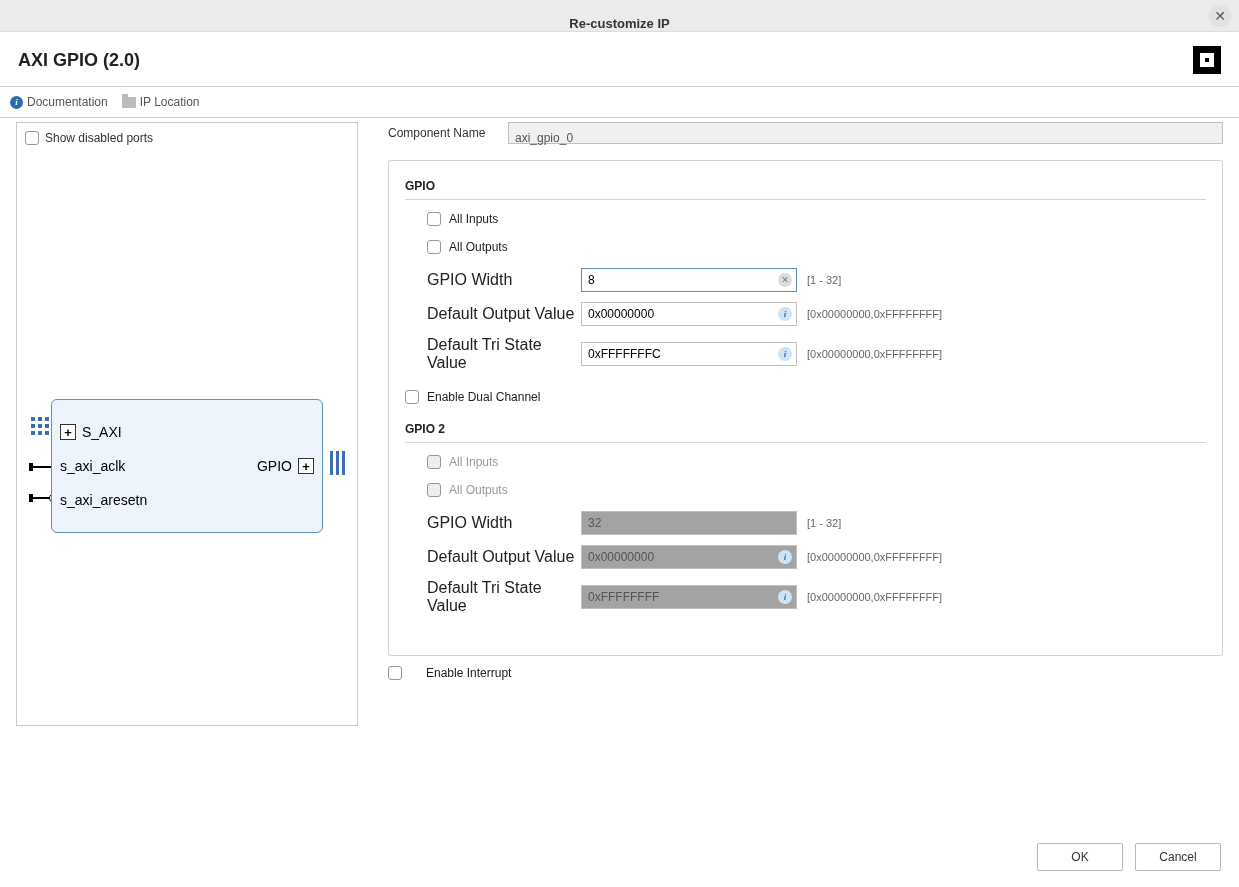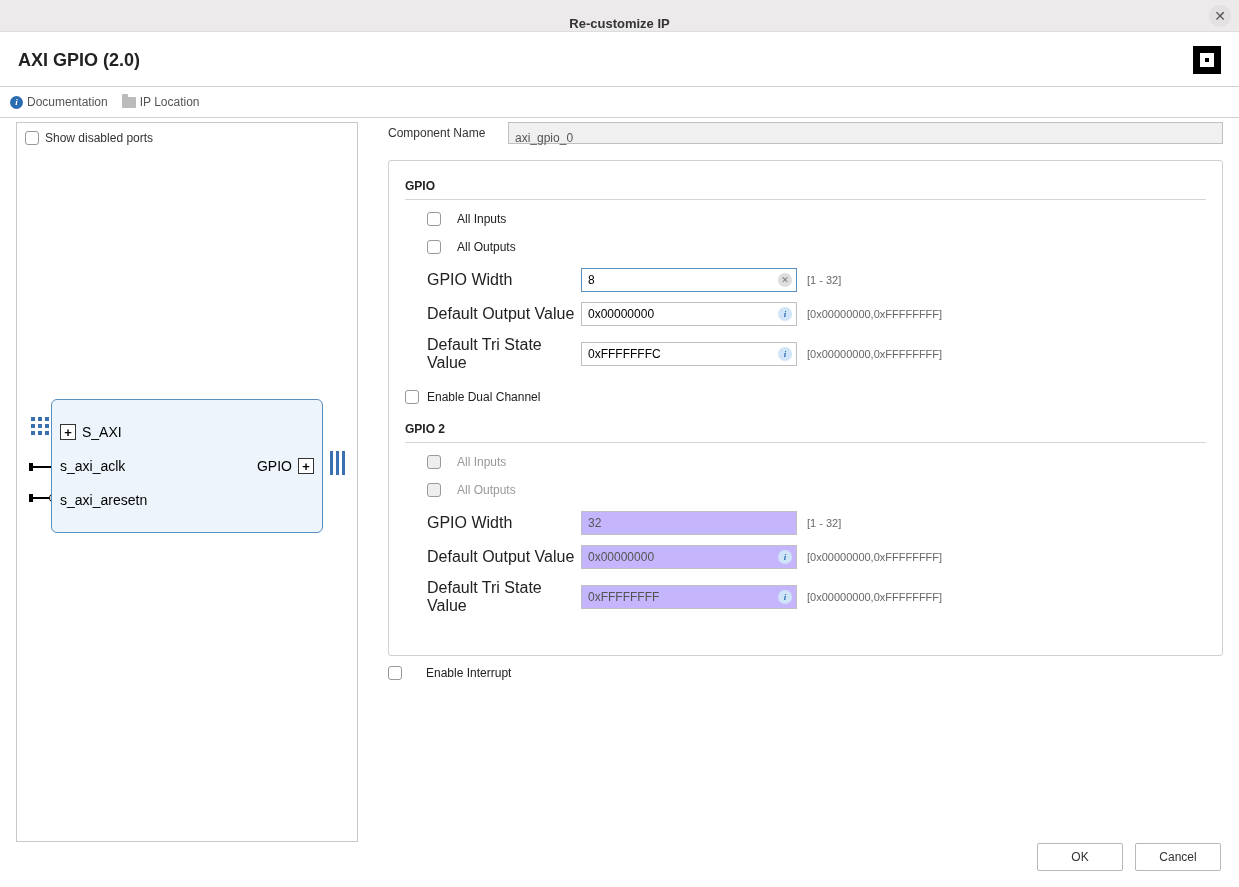--- a/index.html
+++ b/index.html
@@ -22,21 +22,21 @@
 .links-row { padding: 8px 10px; display: flex; gap: 14px; align-items: center; }
 .link-item { display: flex; align-items: center; gap: 4px; color: #555; font-size: 12px; cursor: pointer; }
 .info-icon { width: 13px; height: 13px; border-radius: 7px; background: #2b6cb0; color: #fff; font-size: 9px; display: flex; align-items: center; justify-content: center; font-weight: bold; font-style: italic; font-family: serif; }
 .folder-icon { width: 14px; height: 11px; background: #bbb; border-radius: 1px; position: relative; }
 .folder-icon::before { content: ""; position: absolute; top: -3px; left: 0; width: 6px; height: 3px; background: #bbb; border-radius: 1px 1px 0 0; }
 
 
 .main-area { display: flex; padding: 4px 16px 0 16px; gap: 30px; }
 
 
-.preview-panel { width: 342px; height: 720px; border: 1px solid #c8c8c8; padding: 8px; position: relative; }
+.preview-panel { width: 342px; height: 604px; border: 1px solid #c8c8c8; padding: 8px; position: relative; }
 .checkbox-row { display: flex; align-items: center; gap: 6px; font-size: 12px; color: #333; }
 .checkbox-row input { width: 14px; height: 14px; }
 
 
 .ip-block { position: absolute; top: 276px; left: 34px; width: 272px; height: 134px; border: 1px solid #5a8fc0; border-radius: 6px; background: #eef4fb; }
 .port-left { position: absolute; left: 8px; font-size: 14px; color: #000; display: flex; align-items: center; gap: 6px; }
 .port-right { position: absolute; right: 8px; font-size: 14px; color: #000; display: flex; align-items: center; gap: 6px; }
 .port-s-axi { top: 24px; }
 .port-aclk { top: 58px; }
 .port-aresetn { top: 92px; }
@@ -59,29 +59,29 @@
 
 .config-panel { flex: 1; }
 .form-row { display: flex; align-items: center; margin-bottom: 10px; }
 .form-label { width: 120px; font-size: 12px; color: #333; }
 .form-input-wide { flex: 1; height: 22px; border: 1px solid #c0c0c0; background: #f0f0f0; padding: 8px 6px; font-size: 12px; color: #555; }
 
 .config-box { border: 1px solid #d0d0d0; border-radius: 3px; padding: 18px 16px 30px 16px; margin-top: 16px; }
 .section-header { font-weight: bold; font-size: 12px; border-bottom: 1px solid #d5d5d5; padding-bottom: 6px; margin-bottom: 12px; }
 .section-header.sub { margin-top: 18px; }
 
-.opt-checkbox { display: flex; align-items: center; gap: 16px; margin-left: 22px; margin-bottom: 14px; font-size: 12px; }
+.opt-checkbox { display: flex; align-items: center; gap: 8px; margin-left: 22px; margin-bottom: 14px; font-size: 12px; }
 .opt-checkbox input { width: 14px; height: 14px; }
 .opt-checkbox.disabled { color: #999; }
 
 .field-row { display: flex; align-items: center; margin-left: 22px; margin-bottom: 10px; }
 .field-label { width: 154px; font-size: 16px; }
 .field-input { width: 216px; height: 24px; border: 1px solid #c0c0c0; padding: 0 6px; font-size: 12px; position: relative; }
 .field-input.active { border: 1.5px solid #5a8fc0; }
-.field-input.disabled { background: #c4b5fd; color: #555; }
+.field-input.disabled { background: #a3a3a3; color: #555; }
 .field-input input { border: none; outline: none; width: 100%; height: 100%; background: transparent; font-size: 12px; }
 .field-hint { margin-left: 10px; font-size: 11px; color: #666; }
 .input-icon { position: absolute; right: 4px; top: 4px; width: 14px; height: 14px; border-radius: 7px; display: flex; align-items: center; justify-content: center; font-size: 9px; }
 .input-icon.clear { background: #ddd; color: #777; }
 .input-icon.info { background: #cfe4f7; color: #2b6cb0; font-weight: bold; font-style: italic; font-family: serif; }
 
 .dual-checkbox { display: flex; align-items: center; gap: 8px; margin-top: 18px; margin-bottom: 8px; font-size: 12px; }
 .dual-checkbox input { width: 14px; height: 14px; }
 
 .interrupt-row { display: flex; align-items: center; gap: 24px; margin-top: 10px; font-size: 12px; }

